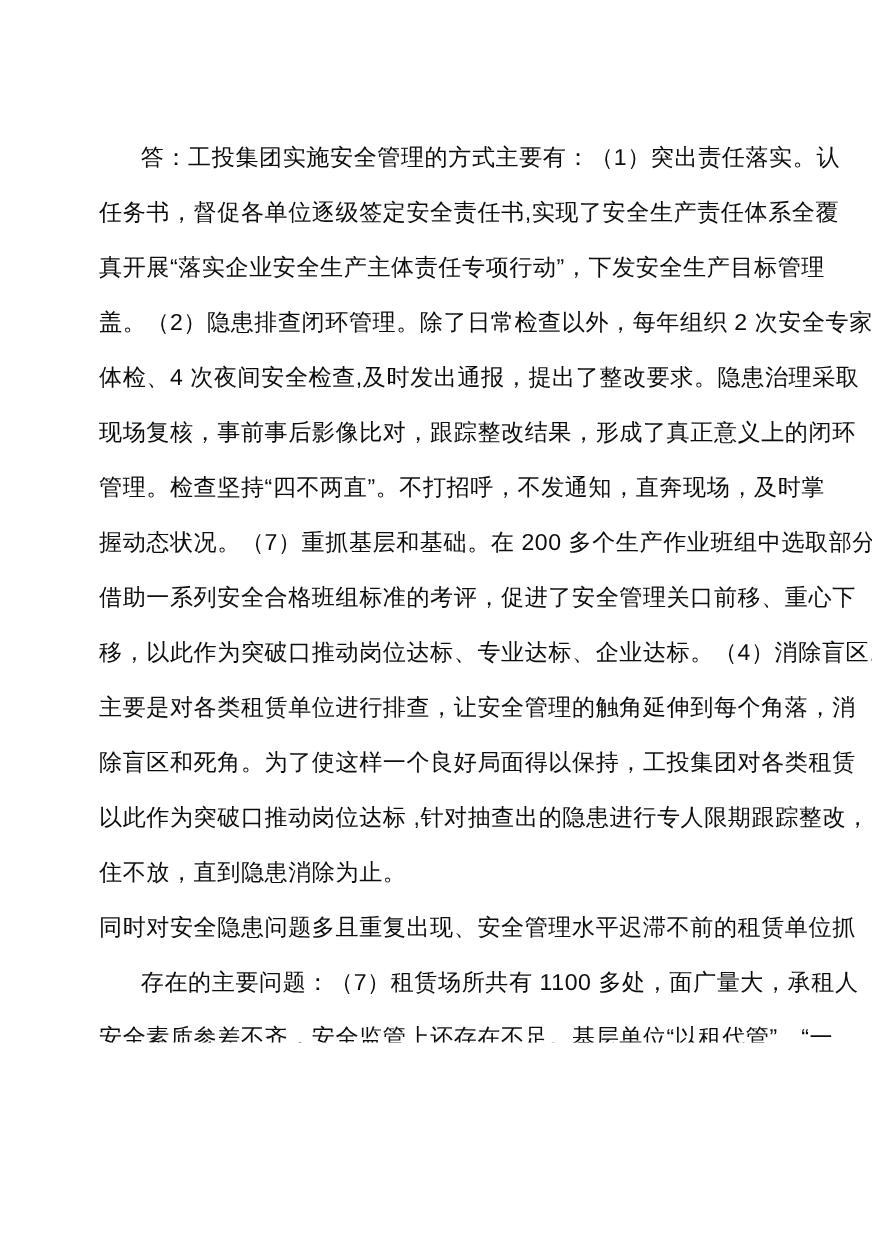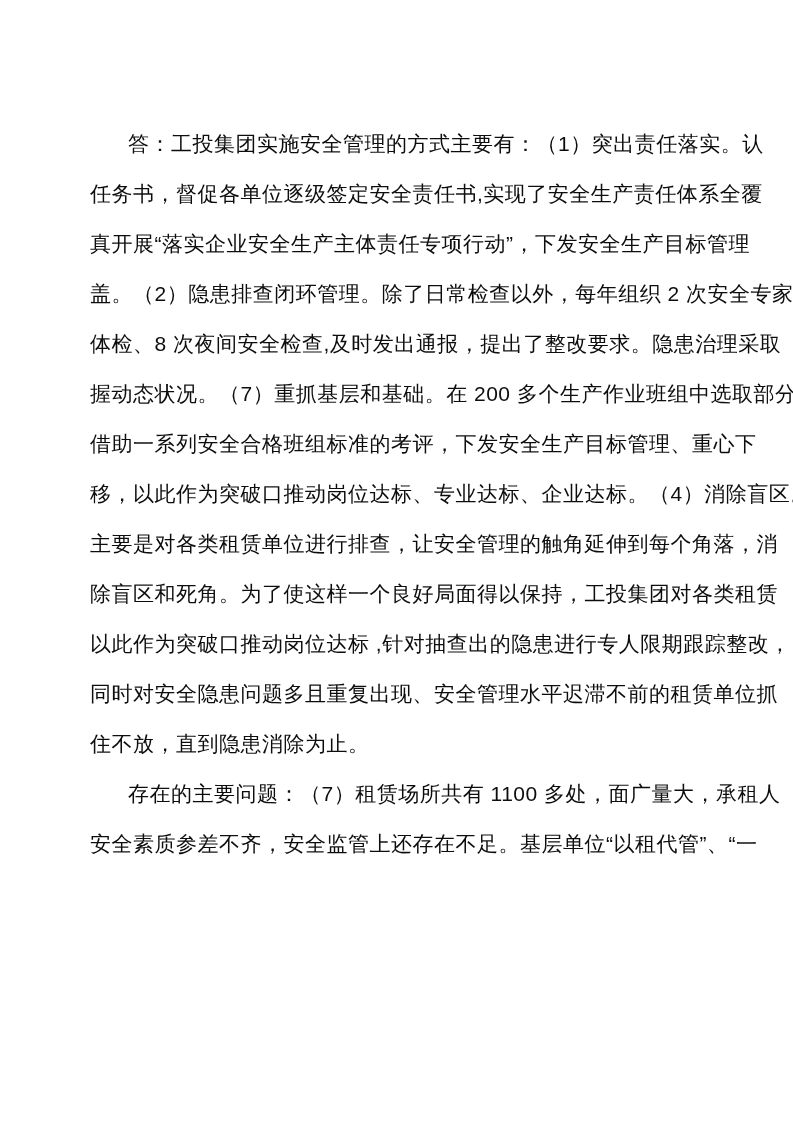--- a/index.html
+++ b/index.html
@@ -41,27 +41,29 @@
 </style>
 </head>
 <body>
 
 <div class="page">
   <div class="paragraph">
     <div class="line indent">答：工投集团实施安全管理的方式主要有：（1）突出责任落实。认</div>
     <div class="line">任务书，督促各单位逐级签定安全责任书,实现了安全生产责任体系全覆</div>
     <div class="line">真开展“落实企业安全生产主体责任专项行动”，下发安全生产目标管理</div>
     <div class="line">盖。（2）隐患排查闭环管理。除了日常检查以外，每年组织 2 次安全专家</div>
-    <div class="line">体检、8 次夜间安全检查,及时发出通报，提出了整改要求。隐患治理采取</div>
+    <div class="line">体检、4 次夜间安全检查,及时发出通报，提出了整改要求。隐患治理采取</div>
+    <div class="line">现场复核，事前事后影像比对，跟踪整改结果，形成了真正意义上的闭环</div>
+    <div class="line">管理。检查坚持“四不两直”。不打招呼，不发通知，直奔现场，及时掌</div>
     <div class="line">握动态状况。（7）重抓基层和基础。在 200 多个生产作业班组中选取部分</div>
-    <div class="line">借助一系列安全合格班组标准的考评，下发安全生产目标管理、重心下</div>
+    <div class="line">借助一系列安全合格班组标准的考评，促进了安全管理关口前移、重心下</div>
     <div class="line">移，以此作为突破口推动岗位达标、专业达标、企业达标。（4）消除盲区。</div>
     <div class="line">主要是对各类租赁单位进行排查，让安全管理的触角延伸到每个角落，消</div>
     <div class="line">除盲区和死角。为了使这样一个良好局面得以保持，工投集团对各类租赁</div>
     <div class="line">以此作为突破口推动岗位达标 ,针对抽查出的隐患进行专人限期跟踪整改，</div>
+    <div class="line last">住不放，直到隐患消除为止。</div>
     <div class="line">同时对安全隐患问题多且重复出现、安全管理水平迟滞不前的租赁单位抓</div>
-    <div class="line last">住不放，直到隐患消除为止。</div>
   </div>
   <div class="paragraph">
     <div class="line indent">存在的主要问题：（7）租赁场所共有 1100 多处，面广量大，承租人</div>
     <div class="line">安全素质参差不齐，安全监管上还存在不足。基层单位“以租代管”、“一</div>
   </div>
 </div>
 
 </body></html>

